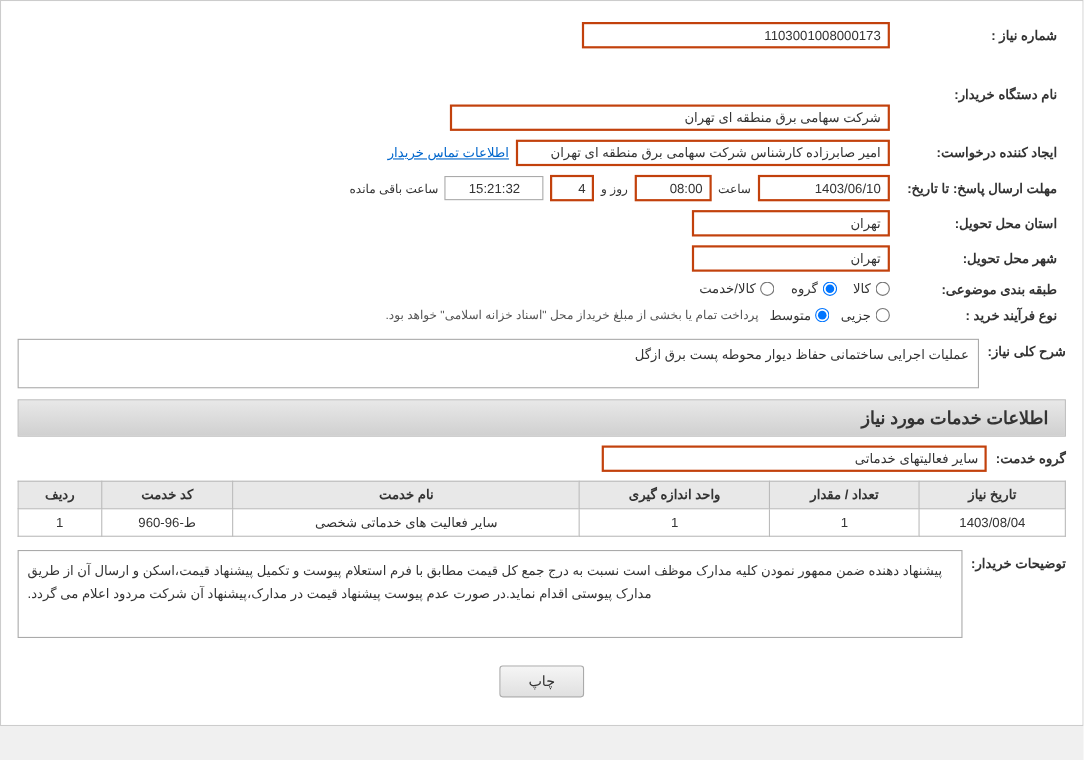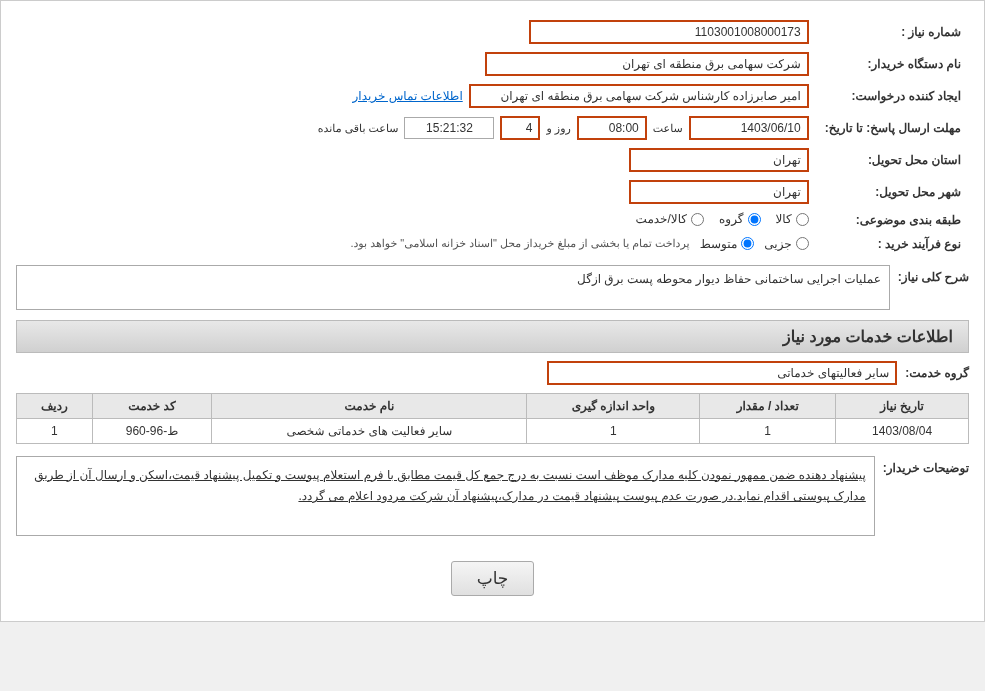--- a/index.html
+++ b/index.html
@@ -114,38 +114,37 @@
       text-align: center;
     }
     .detail-table tr:nth-child(even) td {
       background: #f9f9f9;
     }
     .notes-box {
       border: 1px solid #aaa;
       background: #fff;
       padding: 8px;
       min-height: 80px;
-      text-align: right;
+      text-align: left;
       line-height: 1.8;
       width: 100%;
-      text-decoration: underline;
     }
     .button-row {
       display: flex;
       justify-content: center;
       gap: 15px;
       margin-top: 15px;
       padding: 10px;
     }
     .btn {
       padding: 6px 25px;
       border: 1px solid #aaa;
       border-radius: 3px;
       cursor: pointer;
-      font-size: 17px;
+      font-size: 13px;
       font-family: Tahoma, Arial, sans-serif;
     }
     .btn-back {
       background: linear-gradient(to bottom, #f5f5f5, #e0e0e0);
       color: #333;
     }
     .btn-print {
       background: linear-gradient(to bottom, #f5f5f5, #e0e0e0);
       color: #333;
     }
@@ -181,21 +180,21 @@
           <tr>
         <td class="label-cell">شماره نیاز :</td>
         <td class="value-cell">
           <div class="input-box input-wide">1103001008000173</div>
         </td>
       </tr>
 
       <tr>
         <td class="label-cell">نام دستگاه خریدار:</td>
         <td class="value-cell">
-          <div class="input-box" style="width:324px;">شرکت سهامی برق منطقه ای تهران</div>
+          <div class="input-box" style="width:400px;margin-top:43px;">شرکت سهامی برق منطقه ای تهران</div>
         </td>
       </tr>
 
       <tr>
         <td class="label-cell">ایجاد کننده درخواست:</td>
         <td class="value-cell">
           <div class="row-fields">
             <div class="input-box" style="width:340px;">امیر صابرزاده کارشناس شرکت سهامی برق منطقه ای تهران</div>
             <span class="link-blue">اطلاعات تماس خریدار</span>
           </div>

